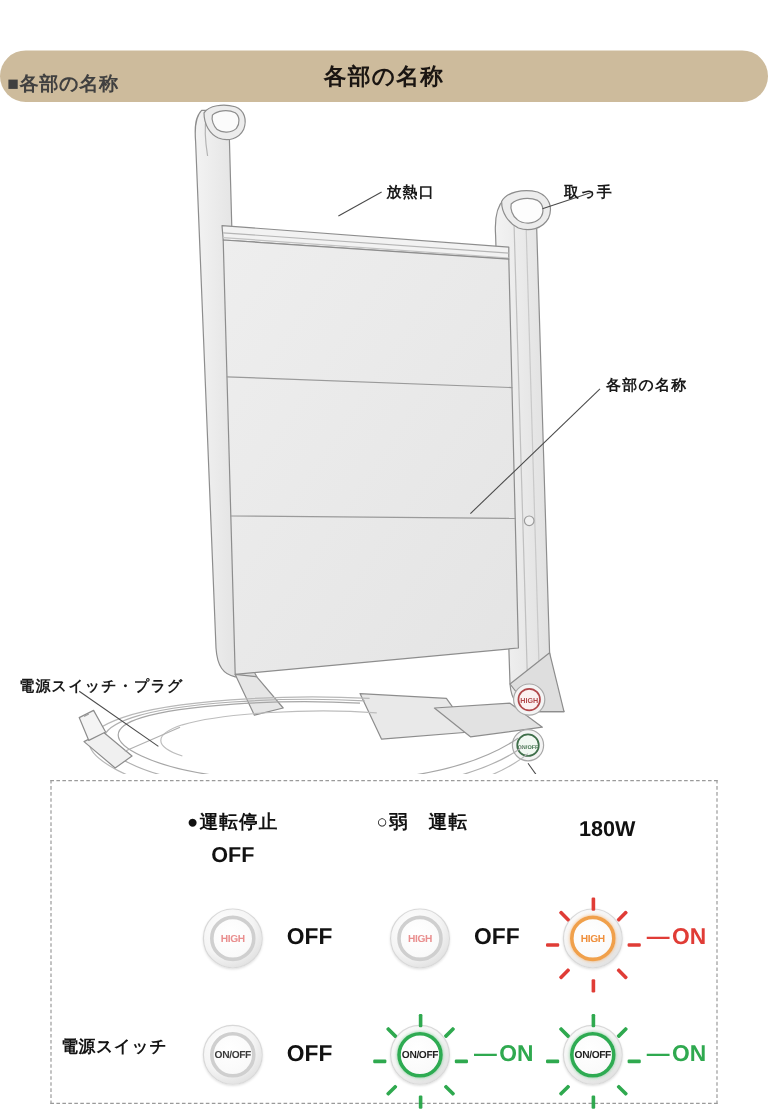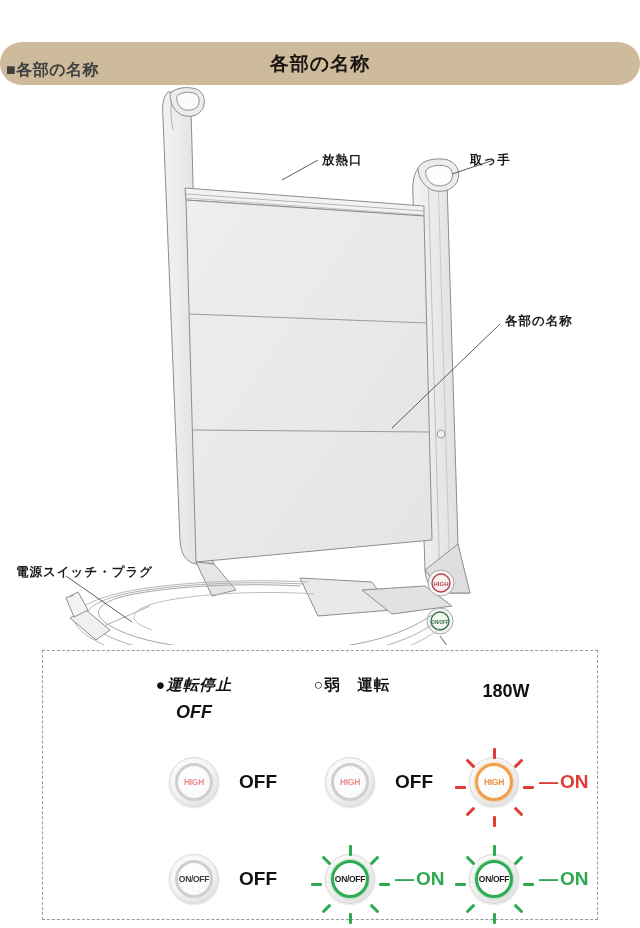--- a/index.html
+++ b/index.html
@@ -54,21 +54,21 @@
   .col-head {
     position:absolute; text-align:center; width:170px;
   }
   .col-head .jp {
     font-size:15.5px; font-weight:bold; color:#111; letter-spacing:1px;
     white-space:nowrap;
   }
   .col-head .watt {
     font-size:18px; font-weight:bold; color:#111; margin-top:6px;
   }
-  #ch0 { left:66px;  top:24px;font-style:italic; }
+  #ch0 { left:66px;  top:24px; }
   #ch1 { left:224px; top:24px; }
   #ch2 { left:378px; top:24px; }
 
   .row-label {
     position:absolute; left:8px; width:140px; text-align:left;
     font-size:14px; font-weight:bold; color:#141414; letter-spacing:0.5px;
     white-space:nowrap;
   }
   #rl0 { top:116px; }
   #rl1 { top:213px; }
@@ -245,20 +245,21 @@
     <div class="jp">●運転停止</div>
     <div class="watt">OFF</div>
   </div>
   <div class="col-head" id="ch1">
     <div class="jp">○弱　運転</div>
   </div>
   <div class="col-head" id="ch2">
     <div class="watt">180W</div>
   </div>
 
+  <div class="row-label" id="rl1">電源スイッチ</div>
 
   <div class="cell r0 c0">
     <div class="sw-wrap">
       <div class="sw">
           <div class="sw-ring"></div>
         <span class="sw-text high-off">HIGH</span>
       </div>
     </div>
     <div class="state off">OFF</div>
   </div>

